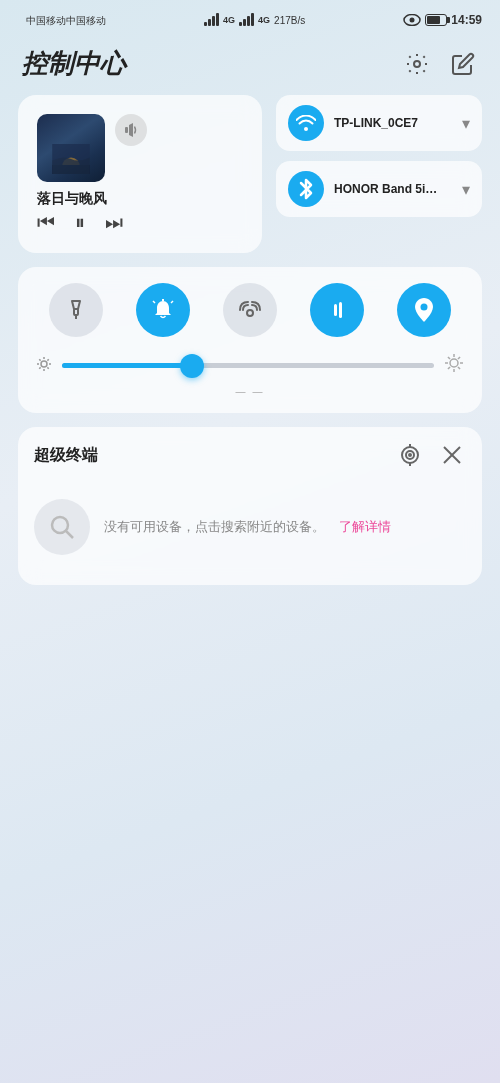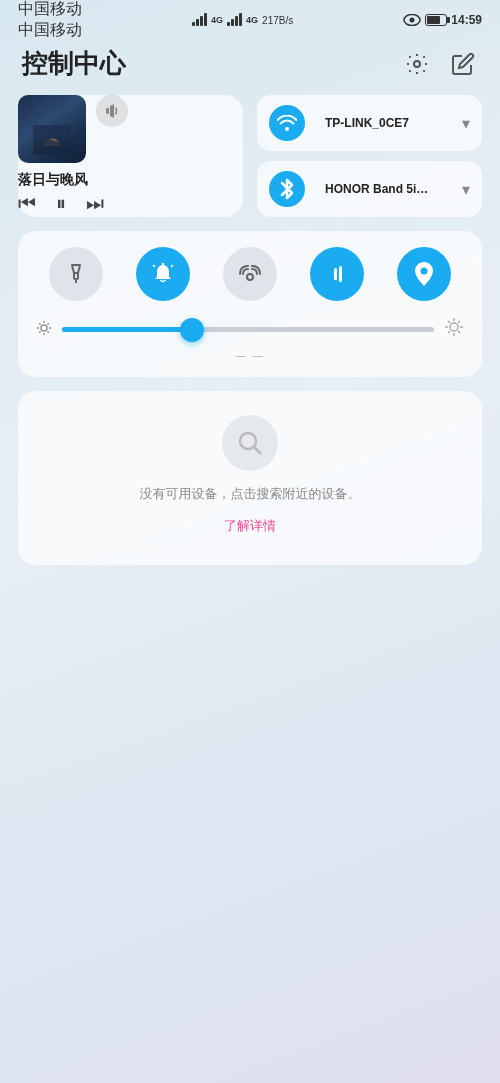--- a/index.html
+++ b/index.html
@@ -16,24 +16,25 @@
     
     .status-bar {
       display: flex;
       justify-content: space-between;
       align-items: center;
       padding: 8px 18px 4px 18px;
       height: 36px;
     }
     .status-left {
       display: flex;
-      flex-direction: column;
-      font-size: 16px;
+      flex-direction: row;
+      font-size: 10px;
       color: #333;
       line-height: 1.3;
+      margin-left: 8px;
     }
     .status-right {
       display: flex;
       align-items: center;
       gap: 4px;
       font-size: 11px;
       color: #333;
     }
     .signal-bar {
       display: flex;
@@ -73,20 +74,21 @@
       background: #333;
       border-radius: 1px;
     }
 
     
     .cc-header {
       display: flex;
       justify-content: space-between;
       align-items: center;
       padding: 10px 22px 14px 22px;
+      font-style: italic;
     }
     .cc-title {
       font-size: 26px;
       font-weight: 600;
       color: #222;
     }
     .cc-header-icons {
       display: flex;
       gap: 16px;
       align-items: center;
@@ -174,38 +176,38 @@
       gap: 14px;
       margin: 0 18px 14px 18px;
     }
 
     
     .music-card-left {
       flex: 1;
       background: rgba(255,255,255,0.7);
       backdrop-filter: blur(10px);
       border-radius: 18px;
-      padding: 0;
+      padding: 19px;
     }
 
     
     .network-panel {
       flex: 1;
       display: flex;
       flex-direction: column;
       gap: 10px;
     }
     .network-item {
       background: rgba(255,255,255,0.7);
       backdrop-filter: blur(10px);
       border-radius: 14px;
       display: flex;
       align-items: center;
       padding: 10px 12px;
-      gap: 20px;
+      gap: 10px;
     }
     .net-icon {
       width: 36px;
       height: 36px;
       border-radius: 50%;
       background: #1aabf0;
       display: flex;
       align-items: center;
       justify-content: center;
       color: white;
@@ -324,21 +326,21 @@
       width: 28px;
       height: 28px;
       display: flex;
       align-items: center;
       justify-content: center;
       font-size: 20px;
       color: #666;
     }
     .super-body {
       display: flex;
-      flex-direction: column;
+      flex-direction: row;
       align-items: center;
       padding: 10px 0 16px 0;
       gap: 14px;
     }
     .search-circle {
       width: 56px;
       height: 56px;
       background: rgba(200,205,215,0.4);
       border-radius: 50%;
       display: flex;
@@ -552,20 +554,42 @@
         <line x1="13.95" y1="13.95" x2="16.07" y2="16.07"></line>
         <line x1="3.93" y1="16.07" x2="6.05" y2="13.95"></line>
         <line x1="13.95" y1="6.05" x2="16.07" y2="3.93"></line>
       </svg>
     </span>
   </div>
   <div class="slider-dots">— —</div>
 </div>
 
 <div class="card super-card">
+  <div class="super-header">
+    <span class="super-title">超级终端</span>
+    <div class="super-icons">
+
+      <div class="super-icon">
+        <svg width="24" height="24" viewBox="0 0 24 24" fill="none" stroke="#666" stroke-width="2">
+          <circle cx="12" cy="12" r="8"></circle>
+          <circle cx="12" cy="12" r="4"></circle>
+          <circle cx="12" cy="12" r="1" fill="#666"></circle>
+          <line x1="12" y1="1" x2="12" y2="4"></line>
+          <line x1="12" y1="20" x2="12" y2="23"></line>
+        </svg>
+      </div>
+
+      <div class="super-icon">
+        <svg width="22" height="22" viewBox="0 0 22 22" fill="none" stroke="#666" stroke-width="2">
+          <line x1="3" y1="3" x2="19" y2="19"></line>
+          <line x1="19" y1="3" x2="3" y2="19"></line>
+        </svg>
+      </div>
+    </div>
+  </div>
   <div class="super-body">
     <div class="search-circle">
       <svg width="28" height="28" viewBox="0 0 28 28" fill="none" stroke="#bbb" stroke-width="2.5">
         <circle cx="12" cy="12" r="8"></circle>
         <line x1="18" y1="18" x2="25" y2="25"></line>
       </svg>
     </div>
     <div class="super-text">没有可用设备，点击搜索附近的设备。</div>
     <div class="super-link">了解详情</div>
   </div>

